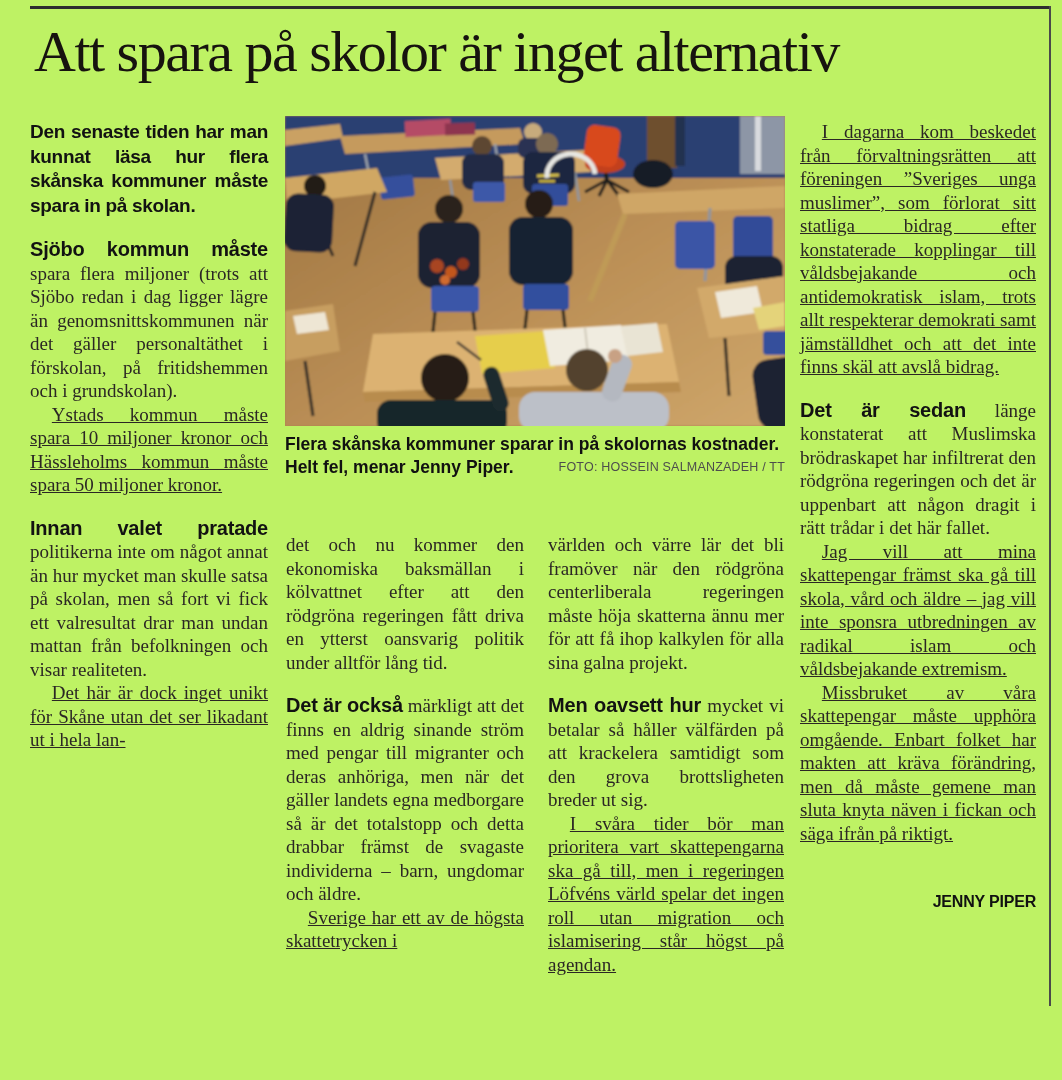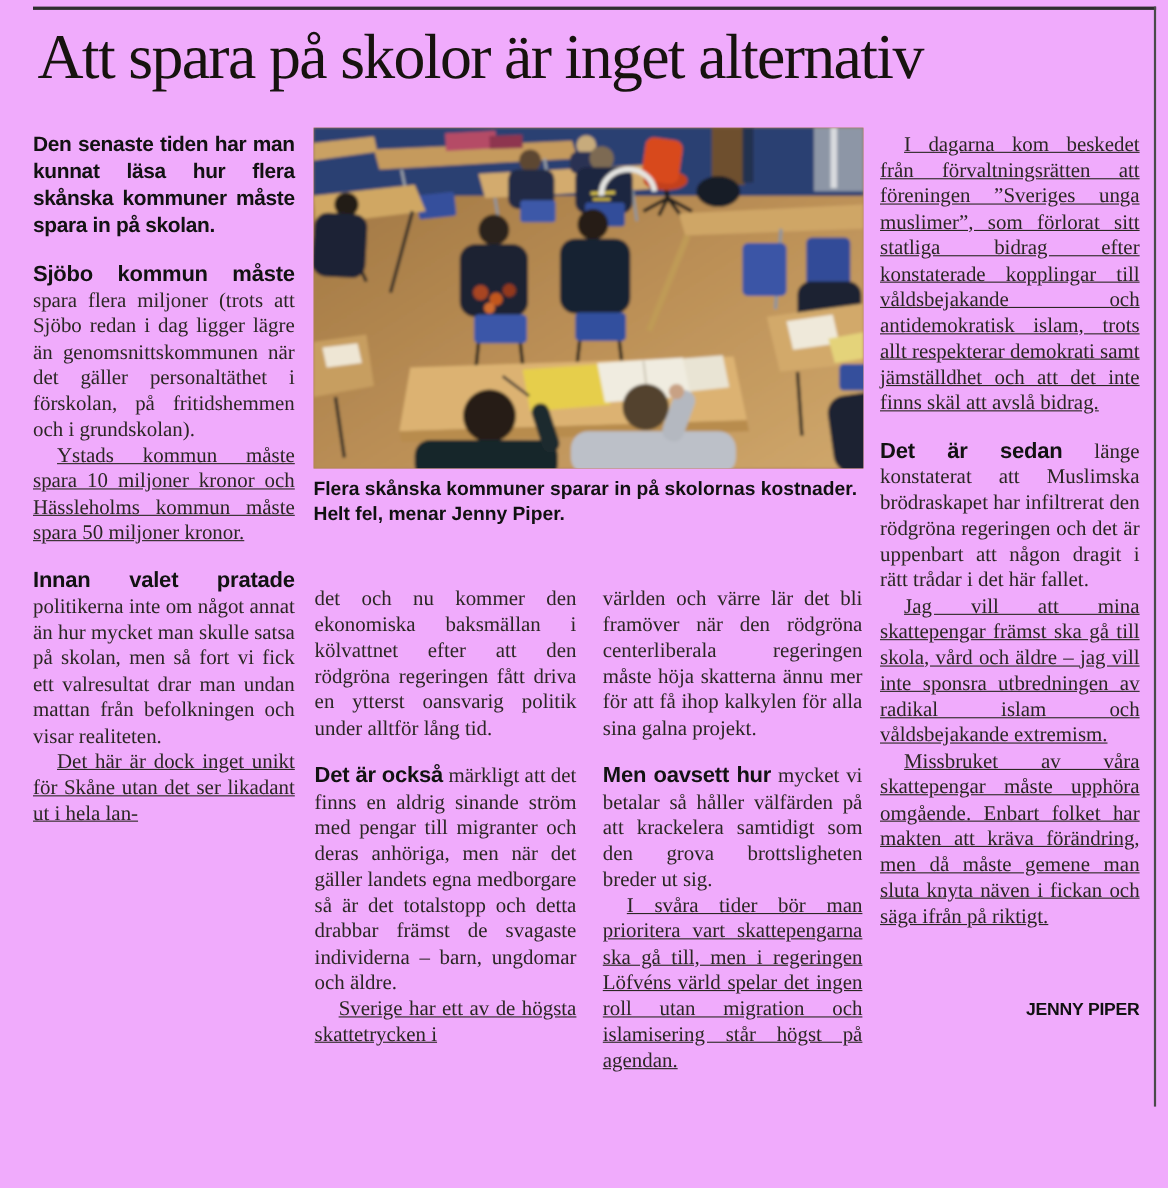--- a/index.html
+++ b/index.html
@@ -1,16 +1,16 @@
 <!DOCTYPE html>
 <html lang="sv"><head>
 <meta charset="utf-8">
 <style>
   html,body{margin:0;padding:0;background:#ffffff;}
-  .page{position:relative;width:1062px;height:1080px;background:#f0abfc;overflow:hidden;
+  .page{position:relative;width:1062px;height:1080px;background:#bef264;overflow:hidden;
         font-family:"Liberation Serif", serif;color:#2b2724;}
   .top-rule{position:absolute;left:30px;top:6px;width:1021px;height:3px;background:#2e2e2e;}
   .right-rule{position:absolute;left:1049px;top:6px;width:2px;height:1000px;background:#4a4a4a;}
   .headline{position:absolute;left:34px;top:18px;margin:0;width:1010px;
             font-family:"Liberation Serif", serif;font-weight:500;font-size:58px;
             letter-spacing:-1.5px;color:#17130f;white-space:nowrap;}
   .photo{position:absolute;left:285px;top:116px;width:500px;height:310px;margin:0;
          overflow:hidden;background:#b08050;}
   .photo svg{display:block;}
   .caption{position:absolute;left:285px;top:433px;width:500px;
@@ -25,21 +25,21 @@
   .col2{left:286px;top:533px;width:238px;}
   .col3{left:548px;top:533px;width:236px;}
   .col4{left:800px;top:120px;width:236px;}
   .intro{font-family:"Liberation Sans", sans-serif;font-weight:bold;
          font-size:19px;line-height:24.5px;letter-spacing:-.3px;color:#121212;
          margin-bottom:20px !important;}
   .block{margin-top:20px !important;}
   .lead{font-family:Liberation Sans, sans-serif;font-weight:bold;
         font-size:20px;letter-spacing:-.2px;color:#121212;}
   .ind{text-indent:1.15em;text-decoration:underline;}
-  .byline{margin-top:62px;text-align:right;font-family:"Liberation Sans", sans-serif;}
+  .byline{margin-top:45px;text-align:right;font-family:"Liberation Sans", sans-serif;}
   .byline .name{font-weight:bold;font-size:16px;color:#111;letter-spacing:-.2px;}
   .byline .role{font-size:13.5px;color:#5a5a5a;margin-top:2px;}
 </style>
 </head>
 <body>
 
 <div class="page">
 
   <div class="top-rule"></div>
   <div class="right-rule"></div>
@@ -153,20 +153,21 @@
         <rect x="322" y="238" width="20" height="48" rx="9" fill="#b4b8c0" transform="rotate(20 332 262)"></rect>
         <circle cx="330" cy="240" r="7" fill="#c8a184"></circle>
       </g>
     </svg>
   </figure>
 
   <div class="caption">
     <div>Flera skånska kommuner sparar in på skolornas kostnader.</div>
     <div class="cap-row">
       <span>Helt fel, menar Jenny Piper.</span>
+      <span class="credit">FOTO: HOSSEIN SALMANZADEH / TT</span>
     </div>
   </div>
 
   <div class="col col1">
     <p class="intro">Den senaste tiden har man kunnat läsa hur flera skånska kommuner måste spara in på skolan.</p>
     <p class="block"><span class="lead">Sjöbo kommun måste</span><span> spara flera miljoner (trots att Sjöbo redan i dag ligger lägre än genomsnittskommunen när det gäller personaltäthet i förskolan, på fritidshemmen och i grundskolan).</span></p>
     <p class="ind">Ystads kommun måste spara 10 miljoner kronor och Hässleholms kommun måste spara 50 miljoner kronor.</p>
     <p class="block"><span class="lead">Innan valet pratade</span><span> politikerna inte om något annat än hur mycket man skulle satsa på skolan, men så fort vi fick ett valresultat drar man undan mattan från befolkningen och visar realiteten.</span></p>
     <p class="ind">Det här är dock inget unikt för Skåne utan det ser likadant ut i hela lan-</p>
   </div>

